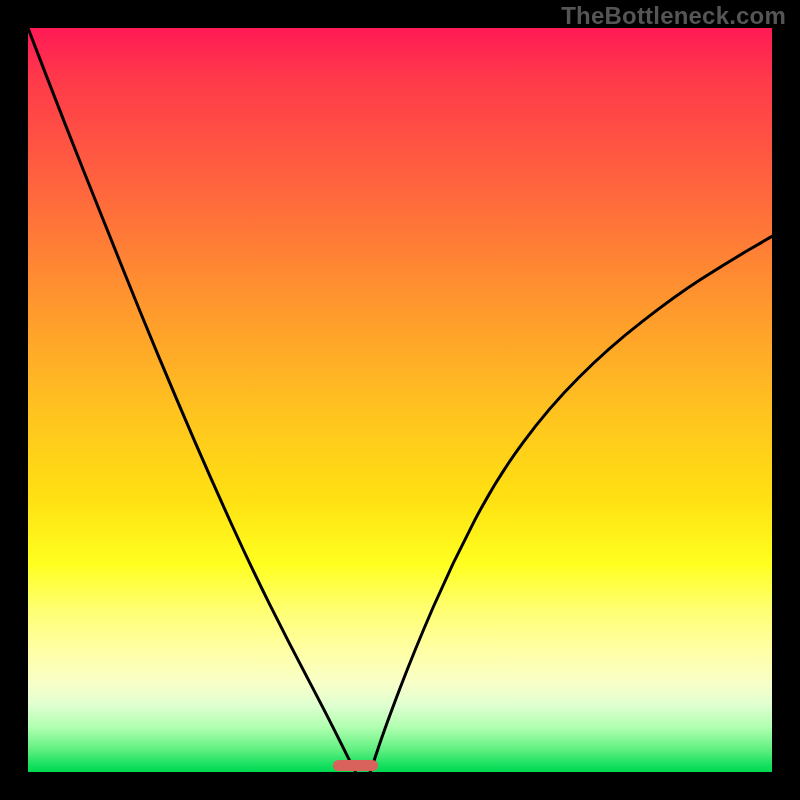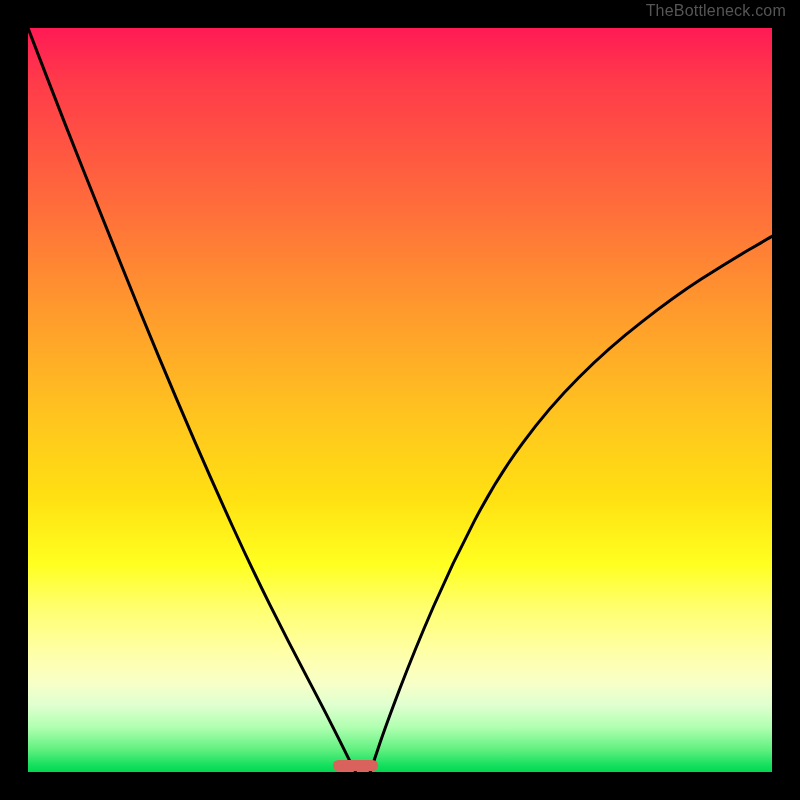--- a/index.html
+++ b/index.html
@@ -15,24 +15,25 @@
     position: relative;
     width: 800px;
     height: 800px;
     background: #000;
   }
   .watermark {
     position: absolute;
     top: 2px;
     right: 14px;
     color: #555;
-    font-size: 16px;
+    font-size: 24px;
     letter-spacing: 0.2px;
     z-index: 10;
     user-select: none;
+    font-weight: bold;
   }
   .plot {
     position: absolute;
     left: 28px;
     top: 28px;
     width: 744px;
     height: 744px;
     overflow: hidden;
   }
   .gradient {

